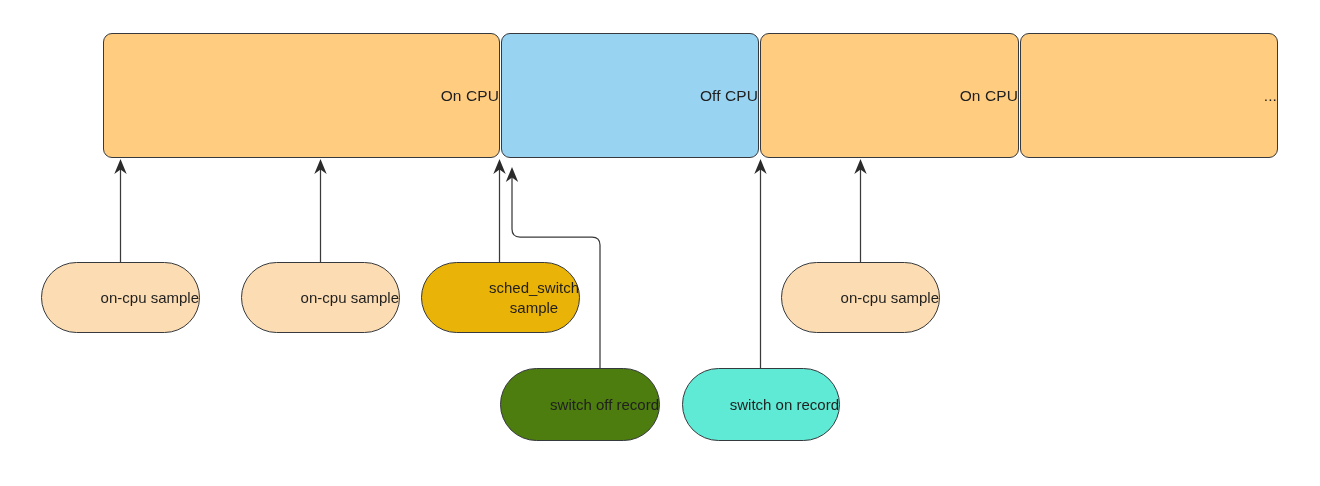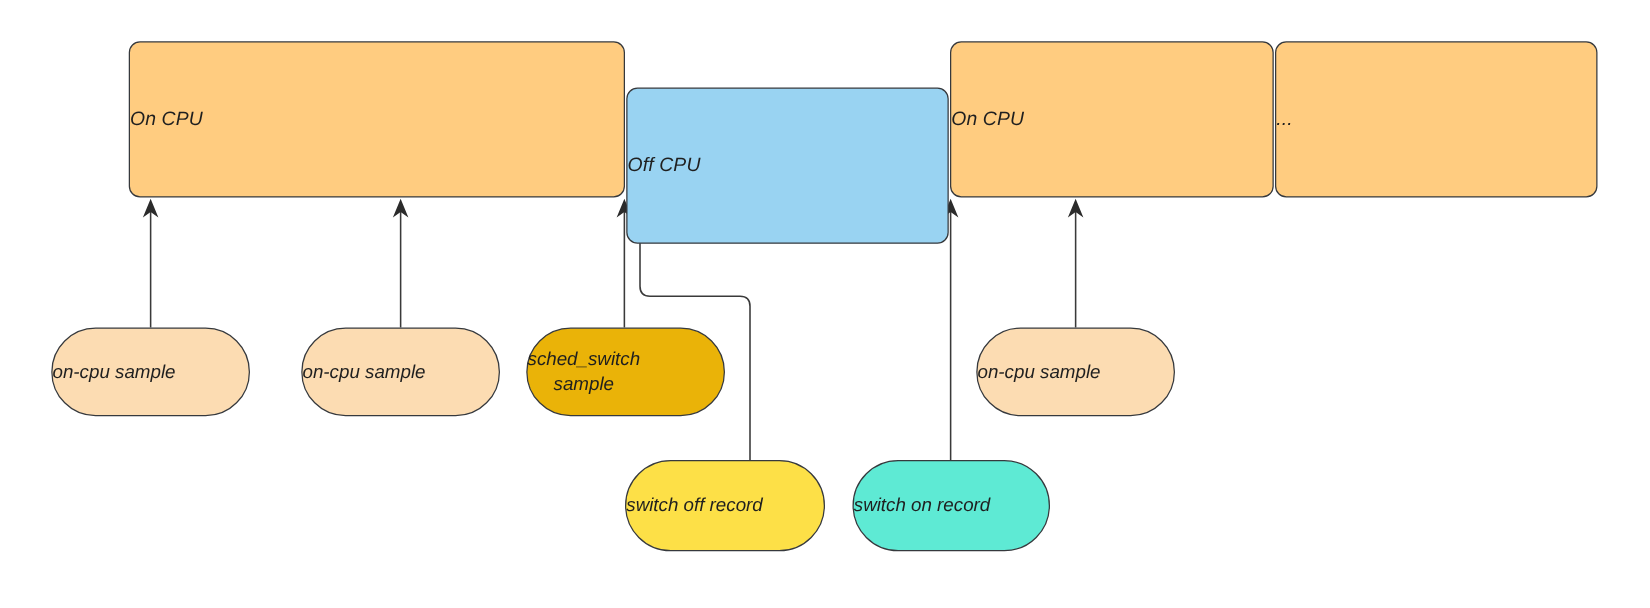--- a/index.html
+++ b/index.html
@@ -24,36 +24,34 @@
     left: 0;
     top: 0;
     width: 1320px;
     height: 486px;
   }
   .node {
     position: absolute;
     box-sizing: border-box;
     display: flex;
     align-items: center;
-    justify-content: flex-start;
+    justify-content: flex-end;
     text-align: center;
     line-height: 1.28;
     border: 1.2px solid #36393d;
     background: #ffcc80;
     z-index: 2;
-    font-style: italic;
   }
   .node.timeline {
     border-radius: 9px;
     font-size: 15.5px;
     letter-spacing: 0.1px;
   }
   .node.offcpu {
     background: #99d3f2;
-    margin-top: 37px;
   }
   .node.sample {
     background: #fcdcb2;
     border-radius: 38px;
     font-size: 15px;
   }
   .node.record {
     background: #fcdcb2;
     border-radius: 38px;
     font-size: 15px;
@@ -112,21 +110,21 @@
       <div class="node sample" style="left: 241px; top: 262px; width: 159px; height: 71px; background: rgb(252, 220, 178); border-color: rgb(54, 57, 61);">
         <span class="node-label">on-cpu sample</span>
       </div>
       <div class="node sample" style="left: 421px; top: 262px; width: 159px; height: 71px; background: #eab308; border-color: rgb(54, 57, 61);">
         <span class="node-label">sched_switch
 sample</span>
       </div>
       <div class="node sample" style="left: 781px; top: 262px; width: 159px; height: 71px; background: rgb(252, 220, 178); border-color: rgb(54, 57, 61);">
         <span class="node-label">on-cpu sample</span>
       </div>
-      <div class="node record" style="left: 500px; top: 368px; width: 160px; height: 73px; background: #fde047; border-color: rgb(54, 57, 61);">
+      <div class="node record" style="left: 500px; top: 368px; width: 160px; height: 73px; background: #4d7c0f; border-color: rgb(54, 57, 61);">
         <span class="node-label">switch off record</span>
       </div>
       <div class="node record" style="left: 682px; top: 368px; width: 158px; height: 73px; background: #5eead4; border-color: rgb(54, 57, 61);">
         <span class="node-label">switch on record</span>
       </div>
     </div>
 
 </div>
 
 </body></html>

